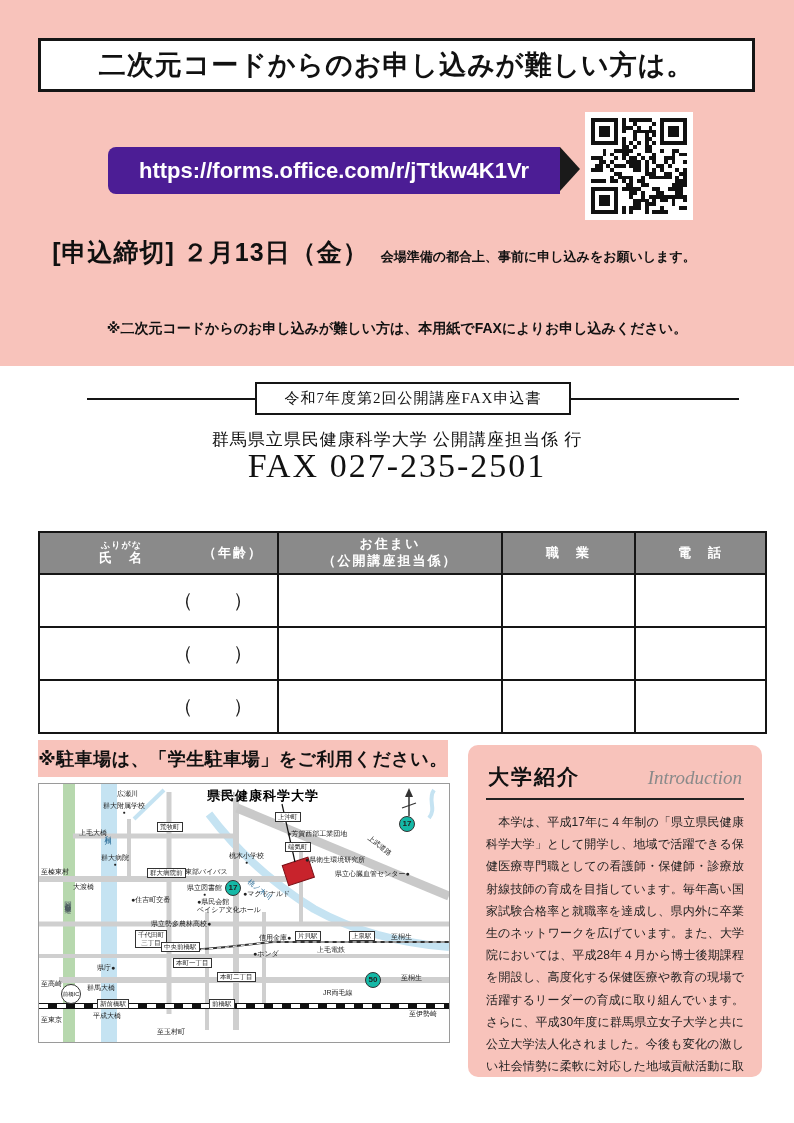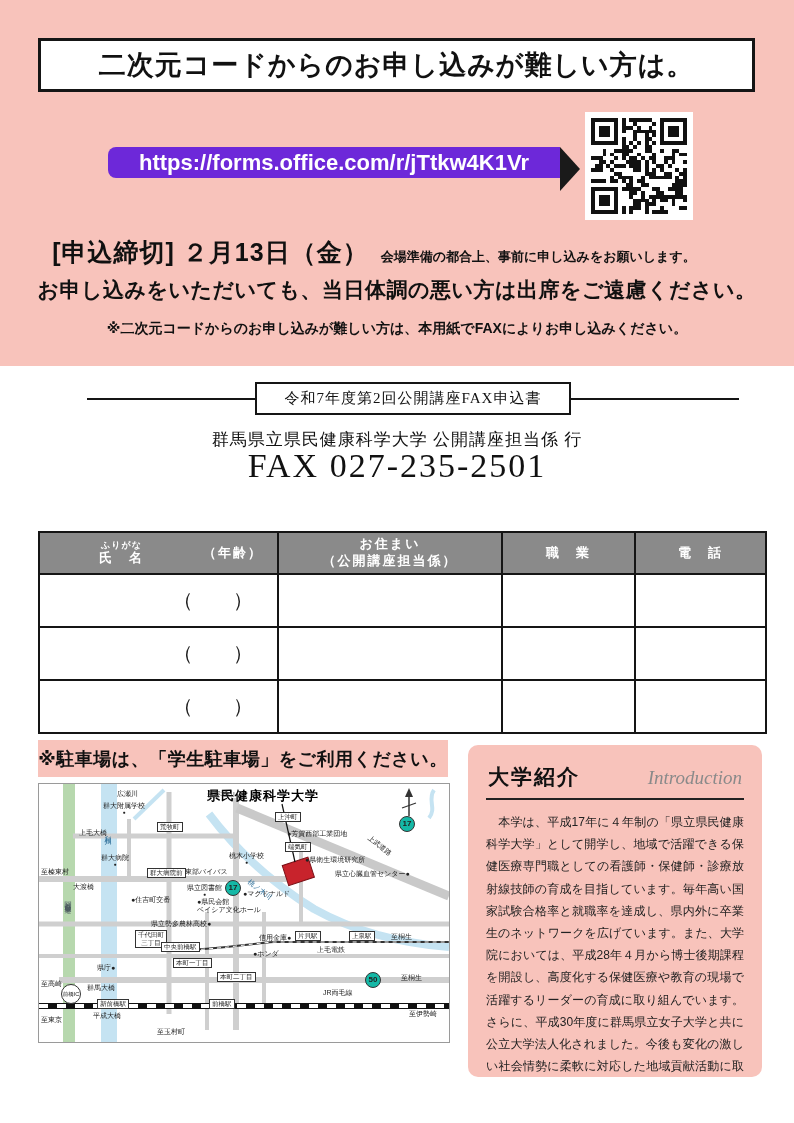--- a/index.html
+++ b/index.html
@@ -3,21 +3,21 @@
 <meta charset="utf-8">
 <style>
   html,body{margin:0;padding:0;background:#fff;}
   .page{position:relative;width:794px;height:1123px;background:#fff;overflow:hidden;
         font-family:"Liberation Sans","DejaVu Sans",sans-serif;color:#111;}
   
   .hero{position:absolute;left:0;top:0;width:794px;height:366px;background:#f8c3bb;}
   .hero-title-box{position:absolute;left:38px;top:38px;width:711px;height:48px;background:#fff;
         border:3px solid #151515;display:flex;align-items:center;justify-content:center;
         font-size:27px;font-weight:bold;letter-spacing:1px;}
-  .url-pill{position:absolute;left:108px;top:147px;width:452px;height:31px;background:#6d28d9;
+  .url-pill{position:absolute;left:108px;top:147px;width:452px;height:47px;background:#4c1d95;
         border-radius:8px 0 0 8px;color:#fff;display:flex;align-items:center;justify-content:center;
         font-size:22px;font-weight:bold;letter-spacing:0px;}
   .pill-arrow{position:absolute;left:560px;top:147px;width:0;height:0;
         border-top:22px solid transparent;border-bottom:22px solid transparent;border-left:20px solid #1a1a1a;}
   .qr{position:absolute;left:585px;top:112px;width:108px;height:108px;background:#fff;padding:6px;box-sizing:border-box;}
   .qr svg{width:100%;height:100%;display:block;}
   .deadline{position:absolute;left:0;top:236px;width:748px;display:flex;align-items:flex-end;justify-content:center;gap:12px;}
   .deadline-main{font-size:25px;font-weight:bold;letter-spacing:1px;}
   .deadline-note{font-size:13px;font-weight:bold;padding-bottom:3px;}
   .caution{position:absolute;left:0;top:276px;width:794px;text-align:center;font-size:21px;font-weight:bold;letter-spacing:0.5px;}
@@ -394,21 +394,20 @@
           <rect x="16" y="24" width="1" height="1" fill="#111"></rect>
           <rect x="17" y="24" width="1" height="1" fill="#111"></rect>
           <rect x="18" y="24" width="1" height="1" fill="#111"></rect>
           <rect x="19" y="24" width="1" height="1" fill="#111"></rect>
         </svg>
       </div>
     <div class="deadline">
       <span class="deadline-main">[申込締切] ２月13日（金）</span>
       <span class="deadline-note">会場準備の都合上、事前に申し込みをお願いします。</span>
     </div>
-    <div class="caution">お申し込みをいただいても、当日体調の悪い方は出席をご遠慮ください。</div>
     <div class="fax-note">※二次元コードからのお申し込みが難しい方は、本用紙でFAXによりお申し込みください。</div>
   </section>
 
   <div class="form-title-row">
     <span class="rule"></span>
     <div class="form-title-box">令和7年度第2回公開講座FAX申込書</div>
     <span class="rule"></span>
   </div>
   <div class="addressee">群馬県立県民健康科学大学 公開講座担当係 行</div>
   <div class="fax-number">FAX 027-235-2501</div>

